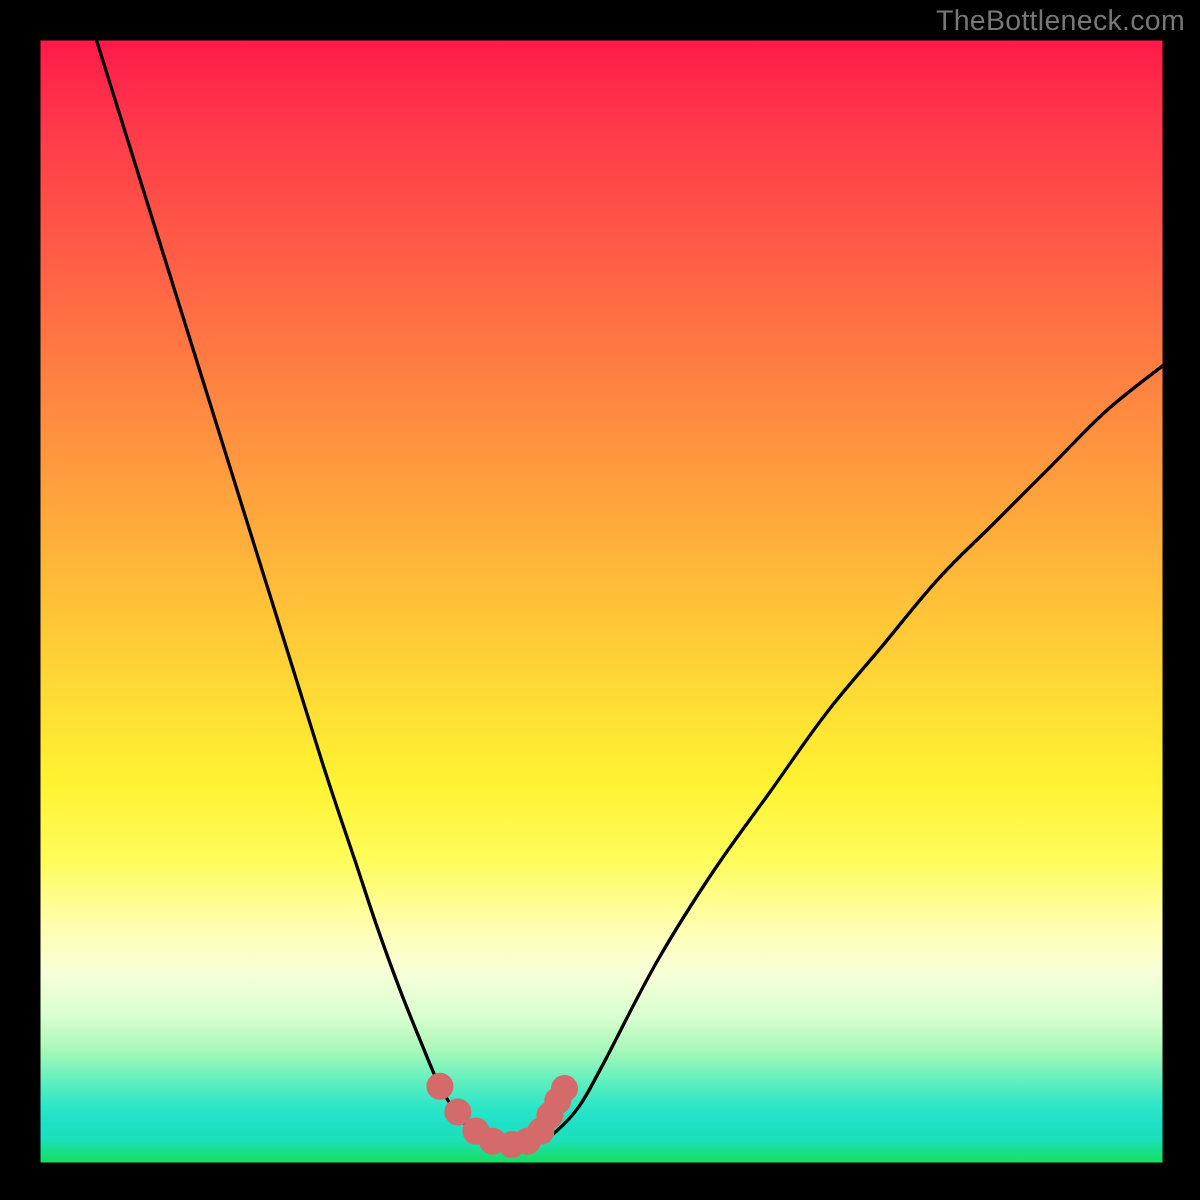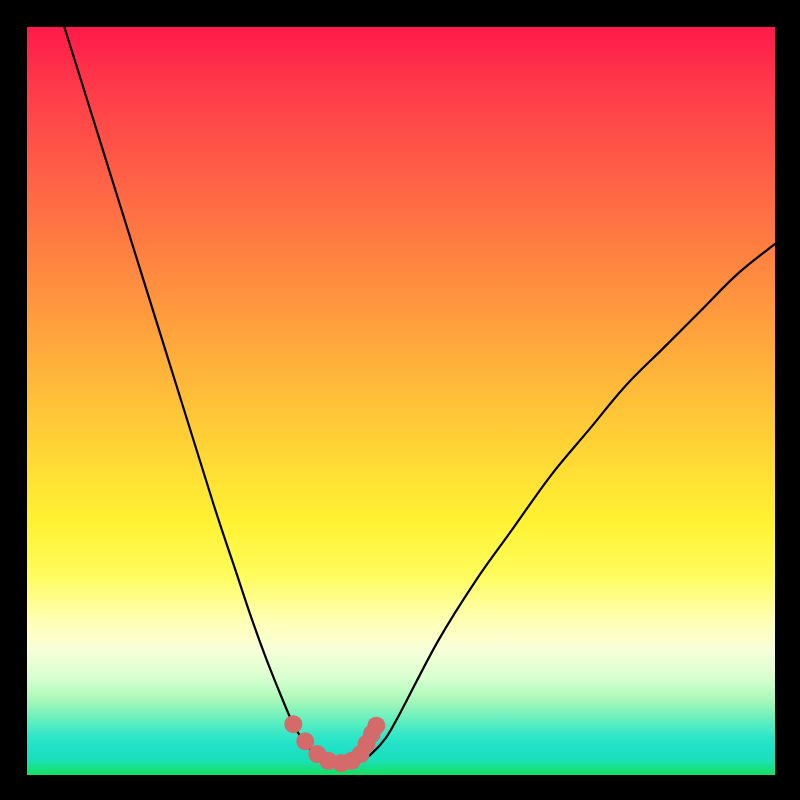--- a/index.html
+++ b/index.html
@@ -72,13 +72,14 @@
         <circle cx="301.44" cy="733.79" r="9" fill="#d56a6a"></circle>
         <circle cx="314.16" cy="736.03" r="9" fill="#d56a6a"></circle>
         <circle cx="324.63" cy="733.79" r="9" fill="#d56a6a"></circle>
         <circle cx="333.61" cy="727.06" r="9" fill="#d56a6a"></circle>
         <circle cx="339.59" cy="716.58" r="9" fill="#d56a6a"></circle>
         <circle cx="344.83" cy="706.86" r="9" fill="#d56a6a"></circle>
         <circle cx="349.32" cy="698.63" r="9" fill="#d56a6a"></circle>
       </g>
   </svg>
 
+  <div class="watermark">TheBottleneck.com</div>
 </div>
 
 </body></html>

